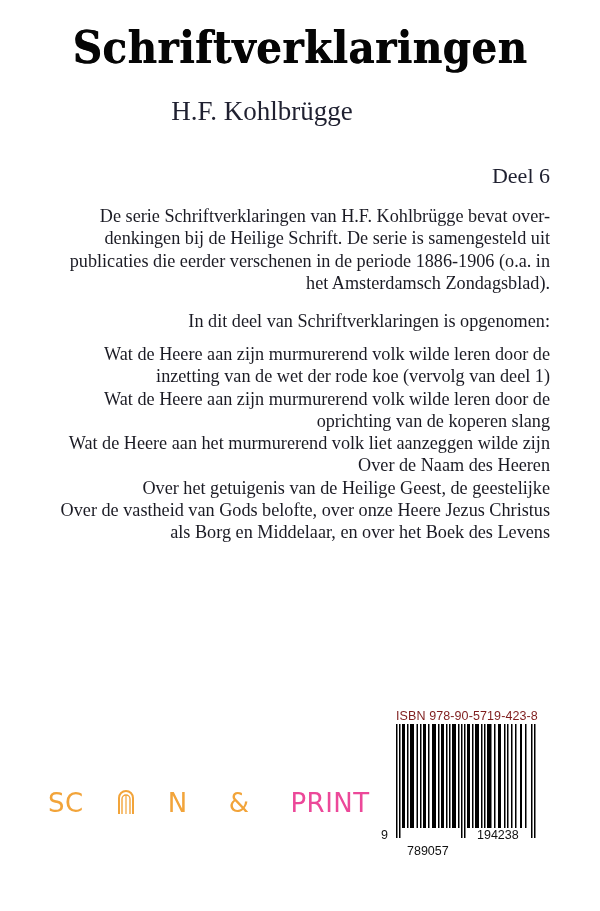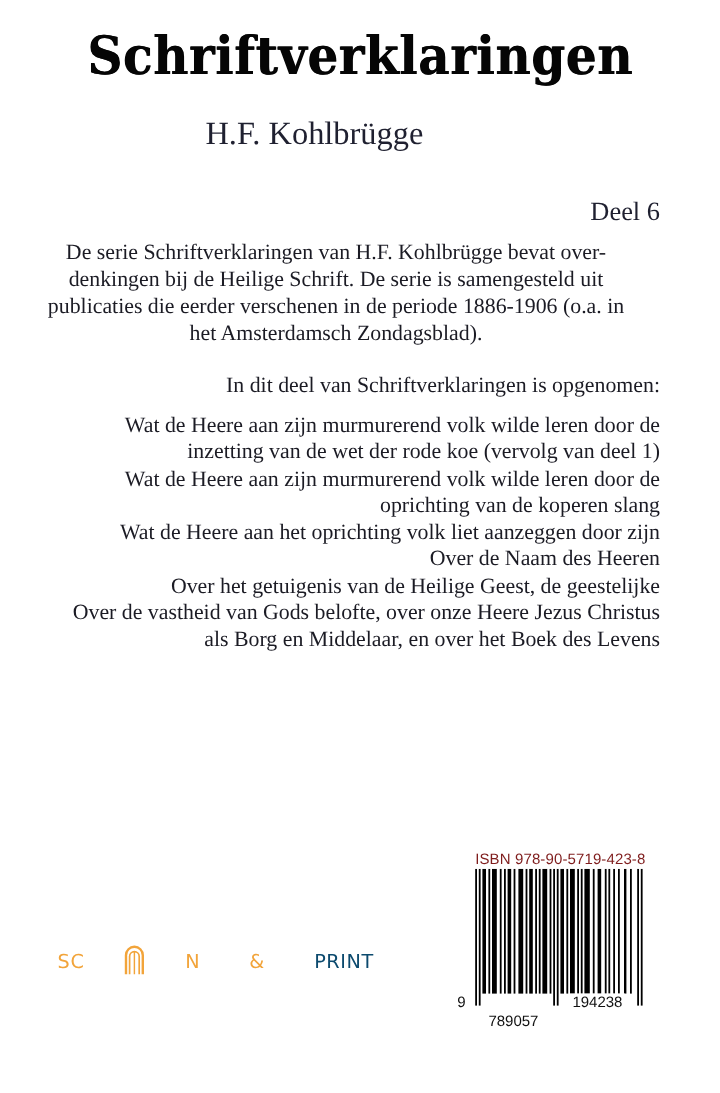--- a/index.html
+++ b/index.html
@@ -50,40 +50,40 @@
     .text-block {
       position: absolute;
       right: 50px;
       width: 540px;
       text-align: right;
       font-family: "Liberation Serif", serif;
       font-size: 18.2px;
       line-height: 22.3px;
       color: #1b1b24;
     }
-    .intro { top: 199px; text-align: center; }
+    .intro { top: 205px; }
     .lead { top: 310px; }
     .contents { top: 343px; }
     .line { display: block; white-space: nowrap; }
 
     .logo {
       position: absolute;
       left: 48px;
       top: 784px;
       font-family: "DejaVu Sans", sans-serif;
-      font-size: 16px;
+      font-size: 26px;
       letter-spacing: 0.5px;
       white-space: nowrap;
       display: flex;
-      align-items: center;
+      align-items: flex-end;
       height: 34px;
       gap: 32px;
     }
     .logo .scan { color: #f2a43a; }
-    .logo .print { color: #0c4a6e; }
+    .logo .print { color: #ec4899; }
     .logo .amp { color: #f2a43a; }
     .logo .arch {
       display: inline-block;
       width: 18px;
       height: 25px;
       margin: 0 1px 4px 1px;
       vertical-align: bottom;
     }
 
     .isbn-text {
@@ -131,21 +131,21 @@
 
   <div class="text-block lead">
     <span class="line">In dit deel van Schriftverklaringen is opgenomen:</span>
   </div>
 
   <div class="text-block contents">
     <span class="line">Wat de Heere aan zijn murmurerend volk wilde leren door de</span>
     <span class="line">inzetting van de wet der rode koe (vervolg van deel 1)</span>
     <span class="line">Wat de Heere aan zijn murmurerend volk wilde leren door de</span>
     <span class="line">oprichting van de koperen slang</span>
-    <span class="line">Wat de Heere aan het oprichting volk liet aanzeggen door zijn</span>
+    <span class="line">Wat de Heere aan het murmurerend volk liet aanzeggen wilde zijn</span>
     <span class="line">Over de Naam des Heeren</span>
     <span class="line">Over het getuigenis van de Heilige Geest, de geestelijke</span>
     <span class="line">Over de vastheid van Gods belofte, over onze Heere Jezus Christus</span>
     <span class="line">als Borg en Middelaar, en over het Boek des Levens</span>
   </div>
 
   <div class="logo">
     <span class="scan">SC</span>
     <svg class="arch" viewBox="0 0 18 25">
       <path d="M2 25 V9 A7 7 0 0 1 16 9 V25" fill="none" stroke="#f2a43a" stroke-width="2"></path>

